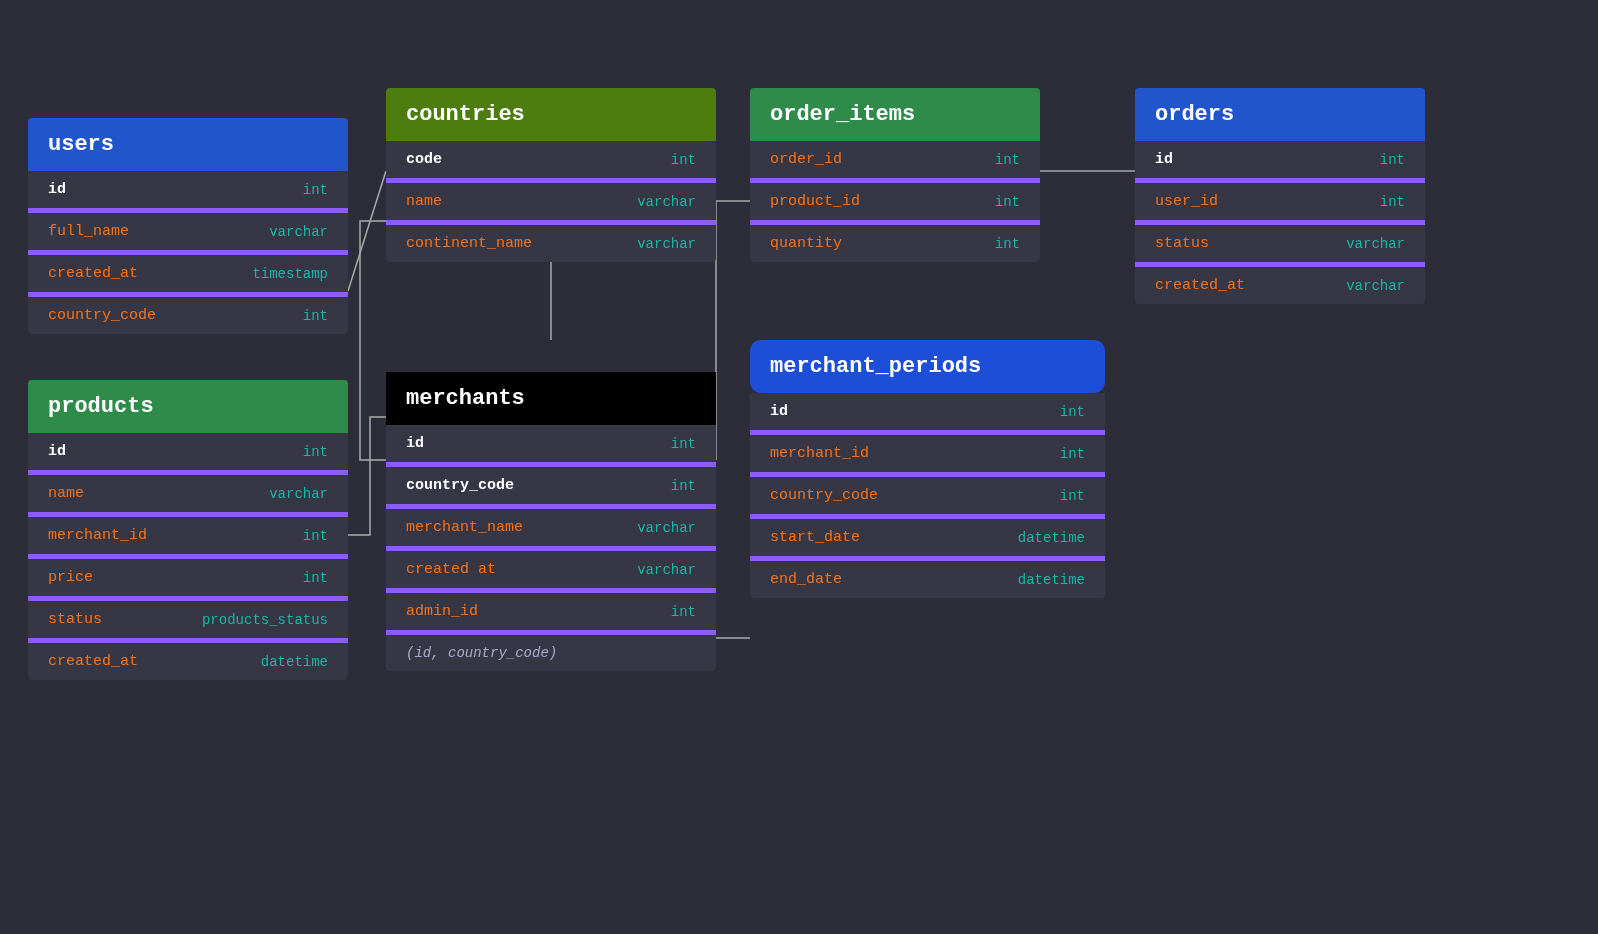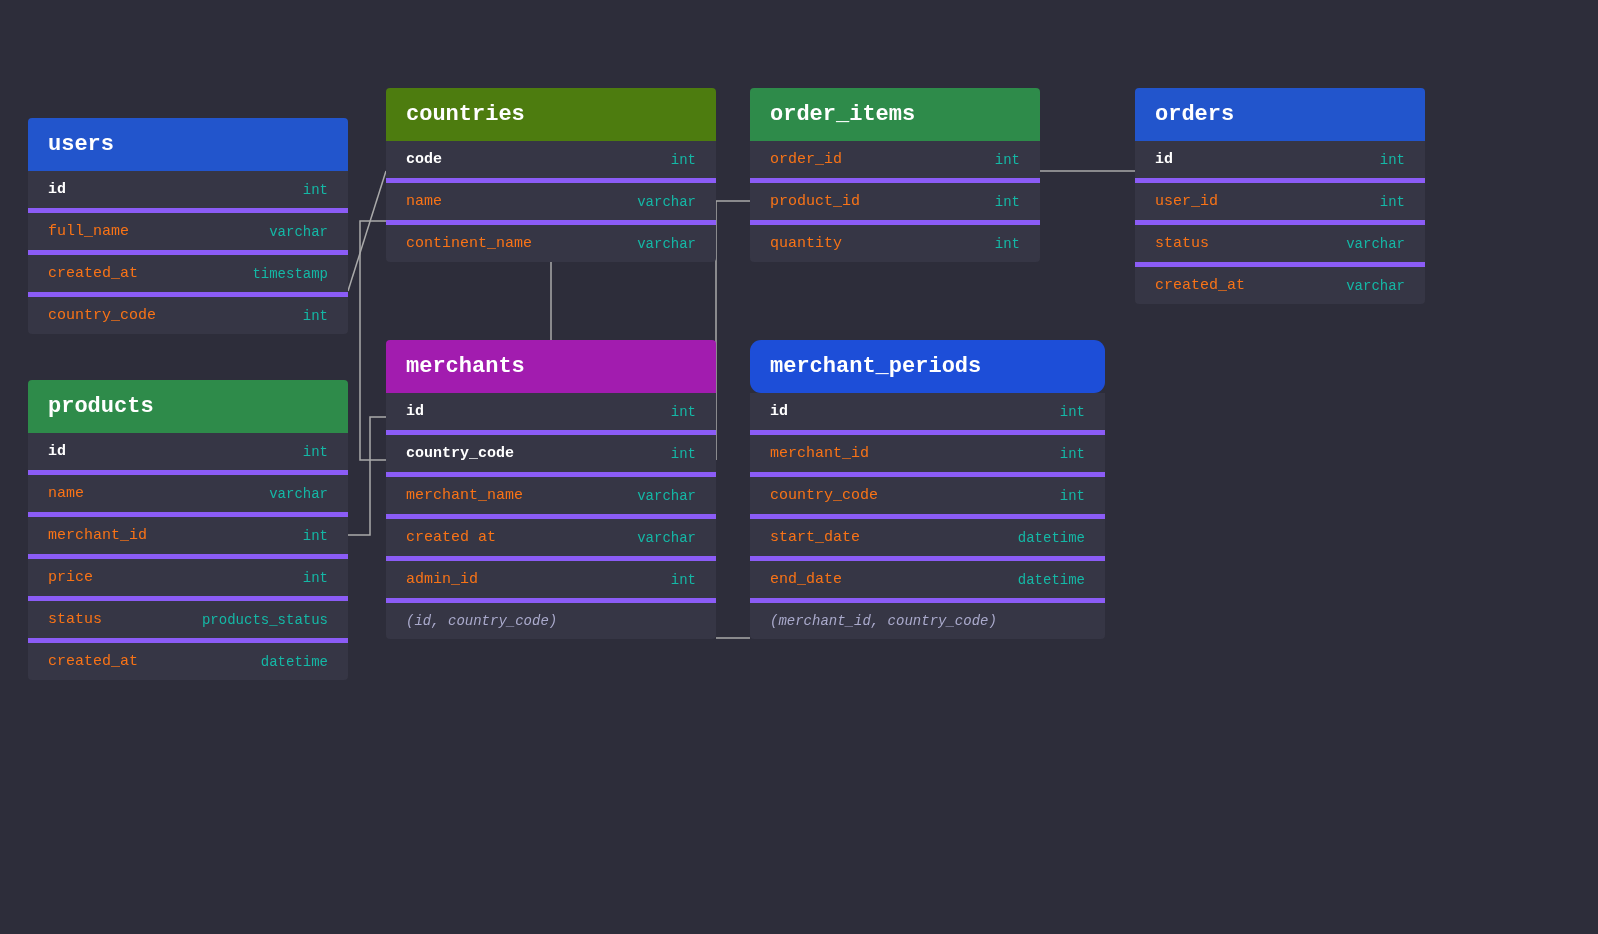--- a/index.html
+++ b/index.html
@@ -77,21 +77,21 @@
     .field-composite {
       color: #aaaacc;
       font-size: 14px;
       font-style: italic;
     }
 
     
     .header-blue { background-color: #2255cc; }
     .header-red { background-color: #4d7c0f; }
     .header-green { background-color: #2e8b4a; }
-    .header-light-blue { background-color: #a21caf; }
+    .header-light-blue { background-color: #000000; margin-top: 32px; }
     .header-purple { background-color: #1d4ed8; border-radius: 11px; }
 
     
     #table-users { left: 28px; top: 88px; width: 320px; margin-top: 30px; }
     #table-countries { left: 386px; top: 88px; width: 330px; }
     #table-order-items { left: 750px; top: 88px; width: 235px; }
     #table-orders { left: 1135px; top: 88px; width: 270px; }
     #table-merchants { left: 386px; top: 340px; width: 330px; }
     #table-merchant-periods { left: 750px; top: 340px; width: 355px; }
     #table-products { left: 28px; top: 380px; width: 320px; }
@@ -257,24 +257,20 @@
         <span class="field-type">int</span>
       </div>
       <div class="table-row">
         <span class="field-name">start_date</span>
         <span class="field-type">datetime</span>
       </div>
       <div class="table-row">
         <span class="field-name">end_date</span>
         <span class="field-type">datetime</span>
       </div>
-      <div class="table-row">
-        <span class="field-composite">(merchant_id, country_code)</span>
-        <span class="field-type"></span>
-      </div>
     </div>
   </div>
 
   <div class="db-table" id="table-products">
     <div class="table-header header-green">
       <span>products</span>
     </div>
     <div class="table-body">
       <div class="table-row">
         <span class="field-name bold">id</span>

